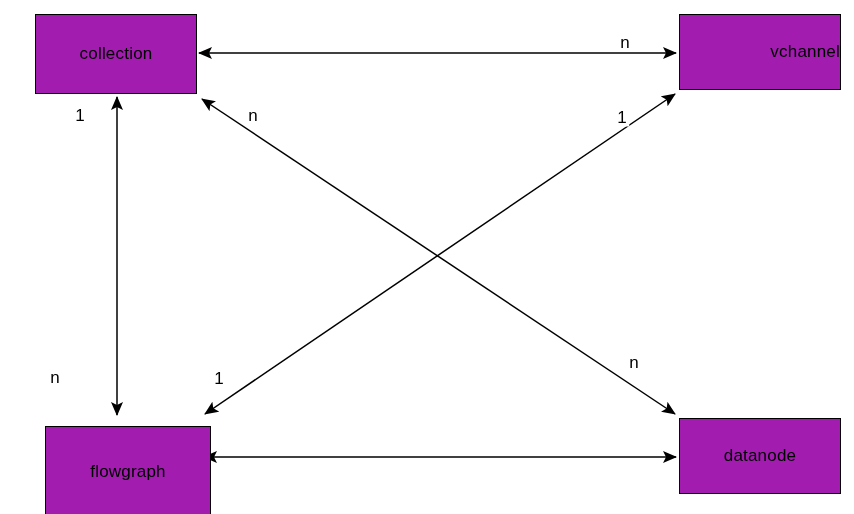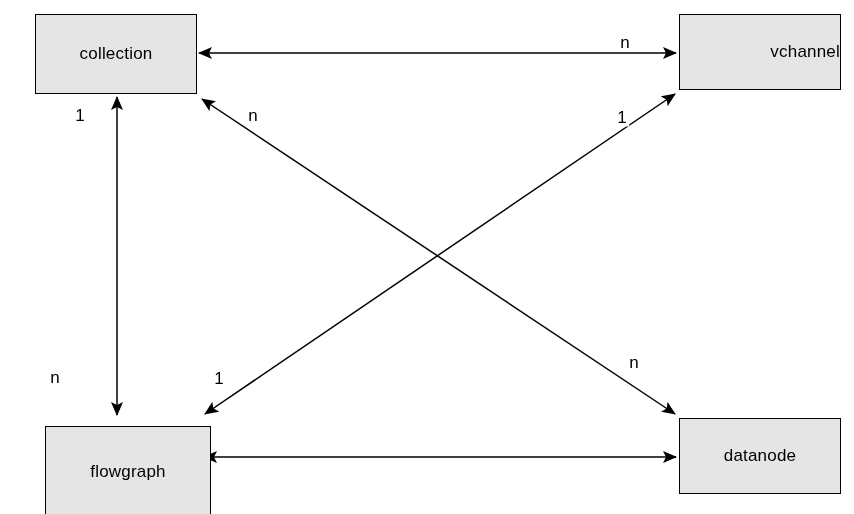--- a/index.html
+++ b/index.html
@@ -23,21 +23,21 @@
       width: 854px;
       height: 514px;
     }
     .edges-svg line {
       stroke: #000000;
       stroke-width: 1.5;
     }
     .node {
       position: absolute;
       box-sizing: border-box;
-      background: #e5e5e5;
+      background: #a21caf;
       border: 1.6px solid #000000;
       display: flex;
       align-items: center;
       justify-content: center;
       font-size: 17px;
       letter-spacing: 0.2px;
     }
     .node-collection { left: 35px;  top: 14px;  width: 162px; height: 80px; }
     .node-vchannel   { left: 679px; top: 14px;  width: 162px; height: 76px; justify-content: flex-end; }
     .node-flowgraph  { left: 45px;  top: 418px; width: 166px; height: 91px; margin-top: 8px; }

